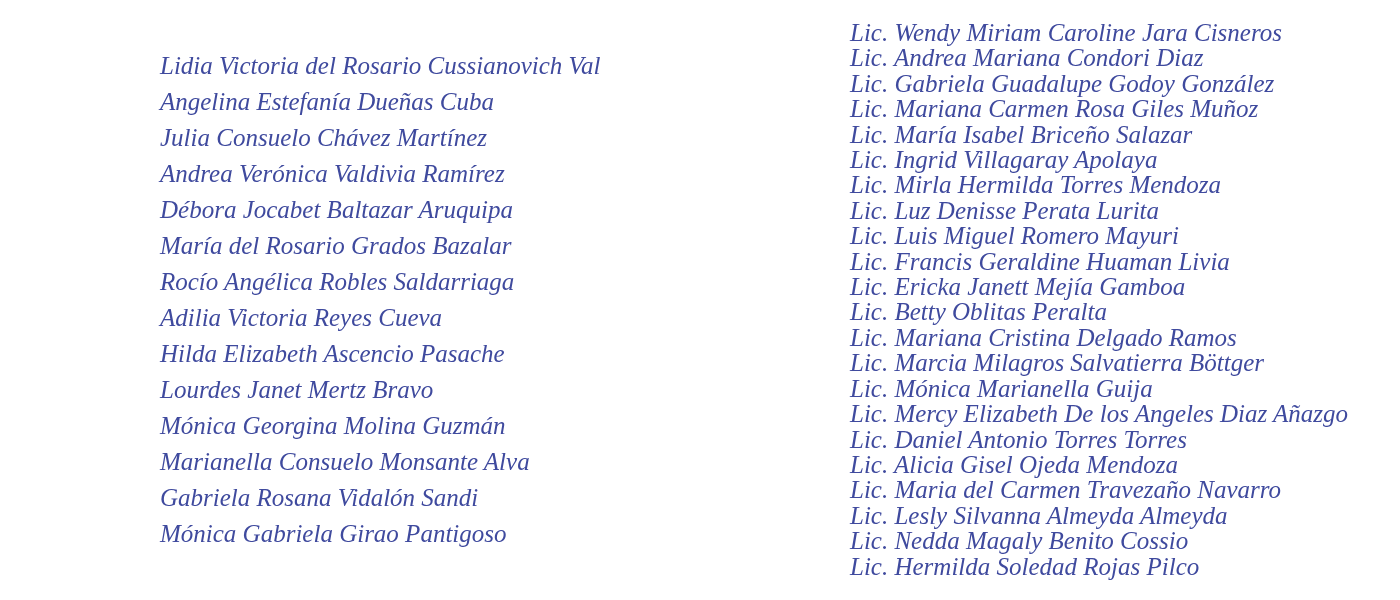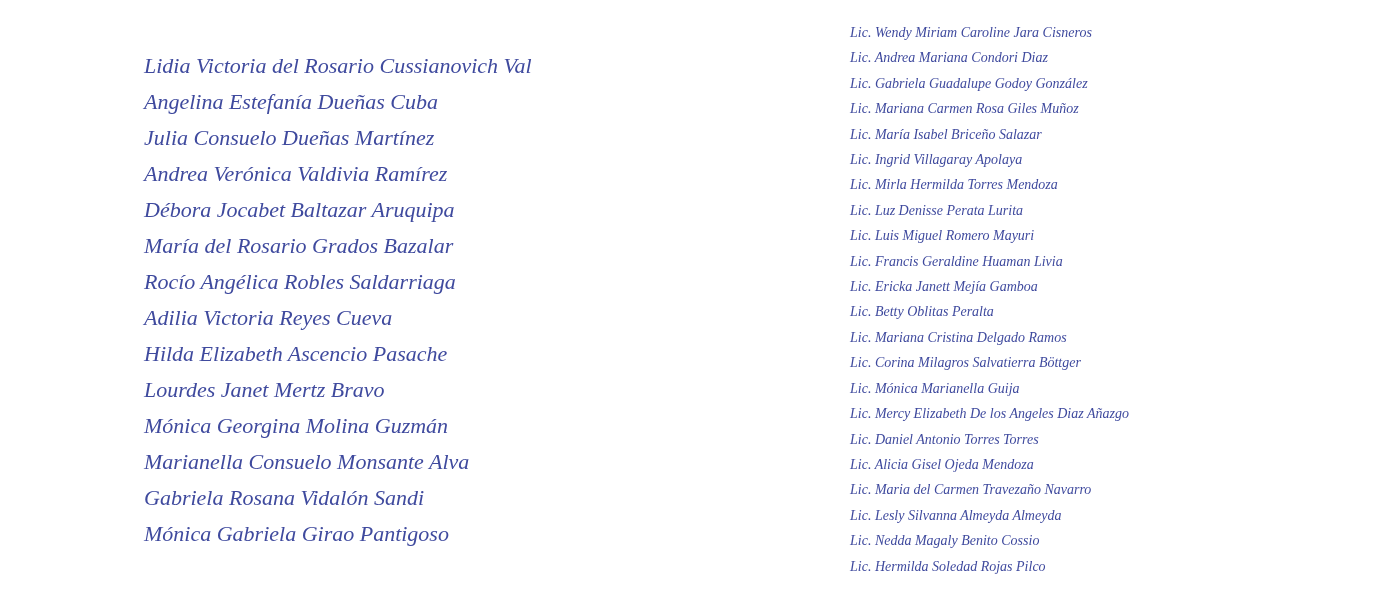--- a/index.html
+++ b/index.html
@@ -15,45 +15,45 @@
     overflow: hidden;
     font-family: "Liberation Serif", "DejaVu Serif", serif;
   }
   .column {
     position: absolute;
     color: #3f4a9e;
     font-style: italic;
     white-space: nowrap;
   }
   .col-left {
-    left: 144px;
+    left: 160px;
     top: 48px;
-    font-size: 22px;
+    font-size: 25px;
     line-height: 36px;
     font-family: Liberation Serif, serif;
   }
   .col-right {
     left: 850px;
     top: 20px;
-    font-size: 14px;
+    font-size: 25px;
     line-height: 25.4px;
   }
   .name {
     display: block;
     color: #3f4a9e;
   }
 </style>
 </head>
 <body>
 
 <div class="page">
   <div class="column col-left">
       <span class="name">Lidia Victoria del Rosario Cussianovich Val</span>
       <span class="name">Angelina Estefanía Dueñas Cuba</span>
-      <span class="name">Julia Consuelo Dueñas Martínez</span>
+      <span class="name">Julia Consuelo Chávez Martínez</span>
       <span class="name">Andrea Verónica Valdivia Ramírez</span>
       <span class="name">Débora Jocabet Baltazar Aruquipa</span>
       <span class="name">María del Rosario Grados Bazalar</span>
       <span class="name">Rocío Angélica Robles Saldarriaga</span>
       <span class="name">Adilia Victoria Reyes Cueva</span>
       <span class="name">Hilda Elizabeth Ascencio Pasache</span>
       <span class="name">Lourdes Janet Mertz Bravo</span>
       <span class="name">Mónica Georgina Molina Guzmán</span>
       <span class="name">Marianella Consuelo Monsante Alva</span>
       <span class="name">Gabriela Rosana Vidalón Sandi</span>
@@ -66,21 +66,21 @@
       <span class="name">Lic. Mariana Carmen Rosa Giles Muñoz</span>
       <span class="name">Lic. María Isabel Briceño Salazar</span>
       <span class="name">Lic. Ingrid Villagaray Apolaya</span>
       <span class="name">Lic. Mirla Hermilda Torres Mendoza</span>
       <span class="name">Lic. Luz Denisse Perata Lurita</span>
       <span class="name">Lic. Luis Miguel Romero Mayuri</span>
       <span class="name">Lic. Francis Geraldine Huaman Livia</span>
       <span class="name">Lic. Ericka Janett Mejía Gamboa</span>
       <span class="name">Lic. Betty Oblitas Peralta</span>
       <span class="name">Lic. Mariana Cristina Delgado Ramos</span>
-      <span class="name">Lic. Corina Milagros Salvatierra Böttger</span>
+      <span class="name">Lic. Marcia Milagros Salvatierra Böttger</span>
       <span class="name">Lic. Mónica Marianella Guija</span>
       <span class="name">Lic. Mercy Elizabeth De los Angeles Diaz Añazgo</span>
       <span class="name">Lic. Daniel Antonio Torres Torres</span>
       <span class="name">Lic. Alicia Gisel Ojeda Mendoza</span>
       <span class="name">Lic. Maria del Carmen Travezaño Navarro</span>
       <span class="name">Lic. Lesly Silvanna Almeyda Almeyda</span>
       <span class="name">Lic. Nedda Magaly Benito Cossio</span>
       <span class="name">Lic. Hermilda Soledad Rojas Pilco</span>
     </div>
 </div>

